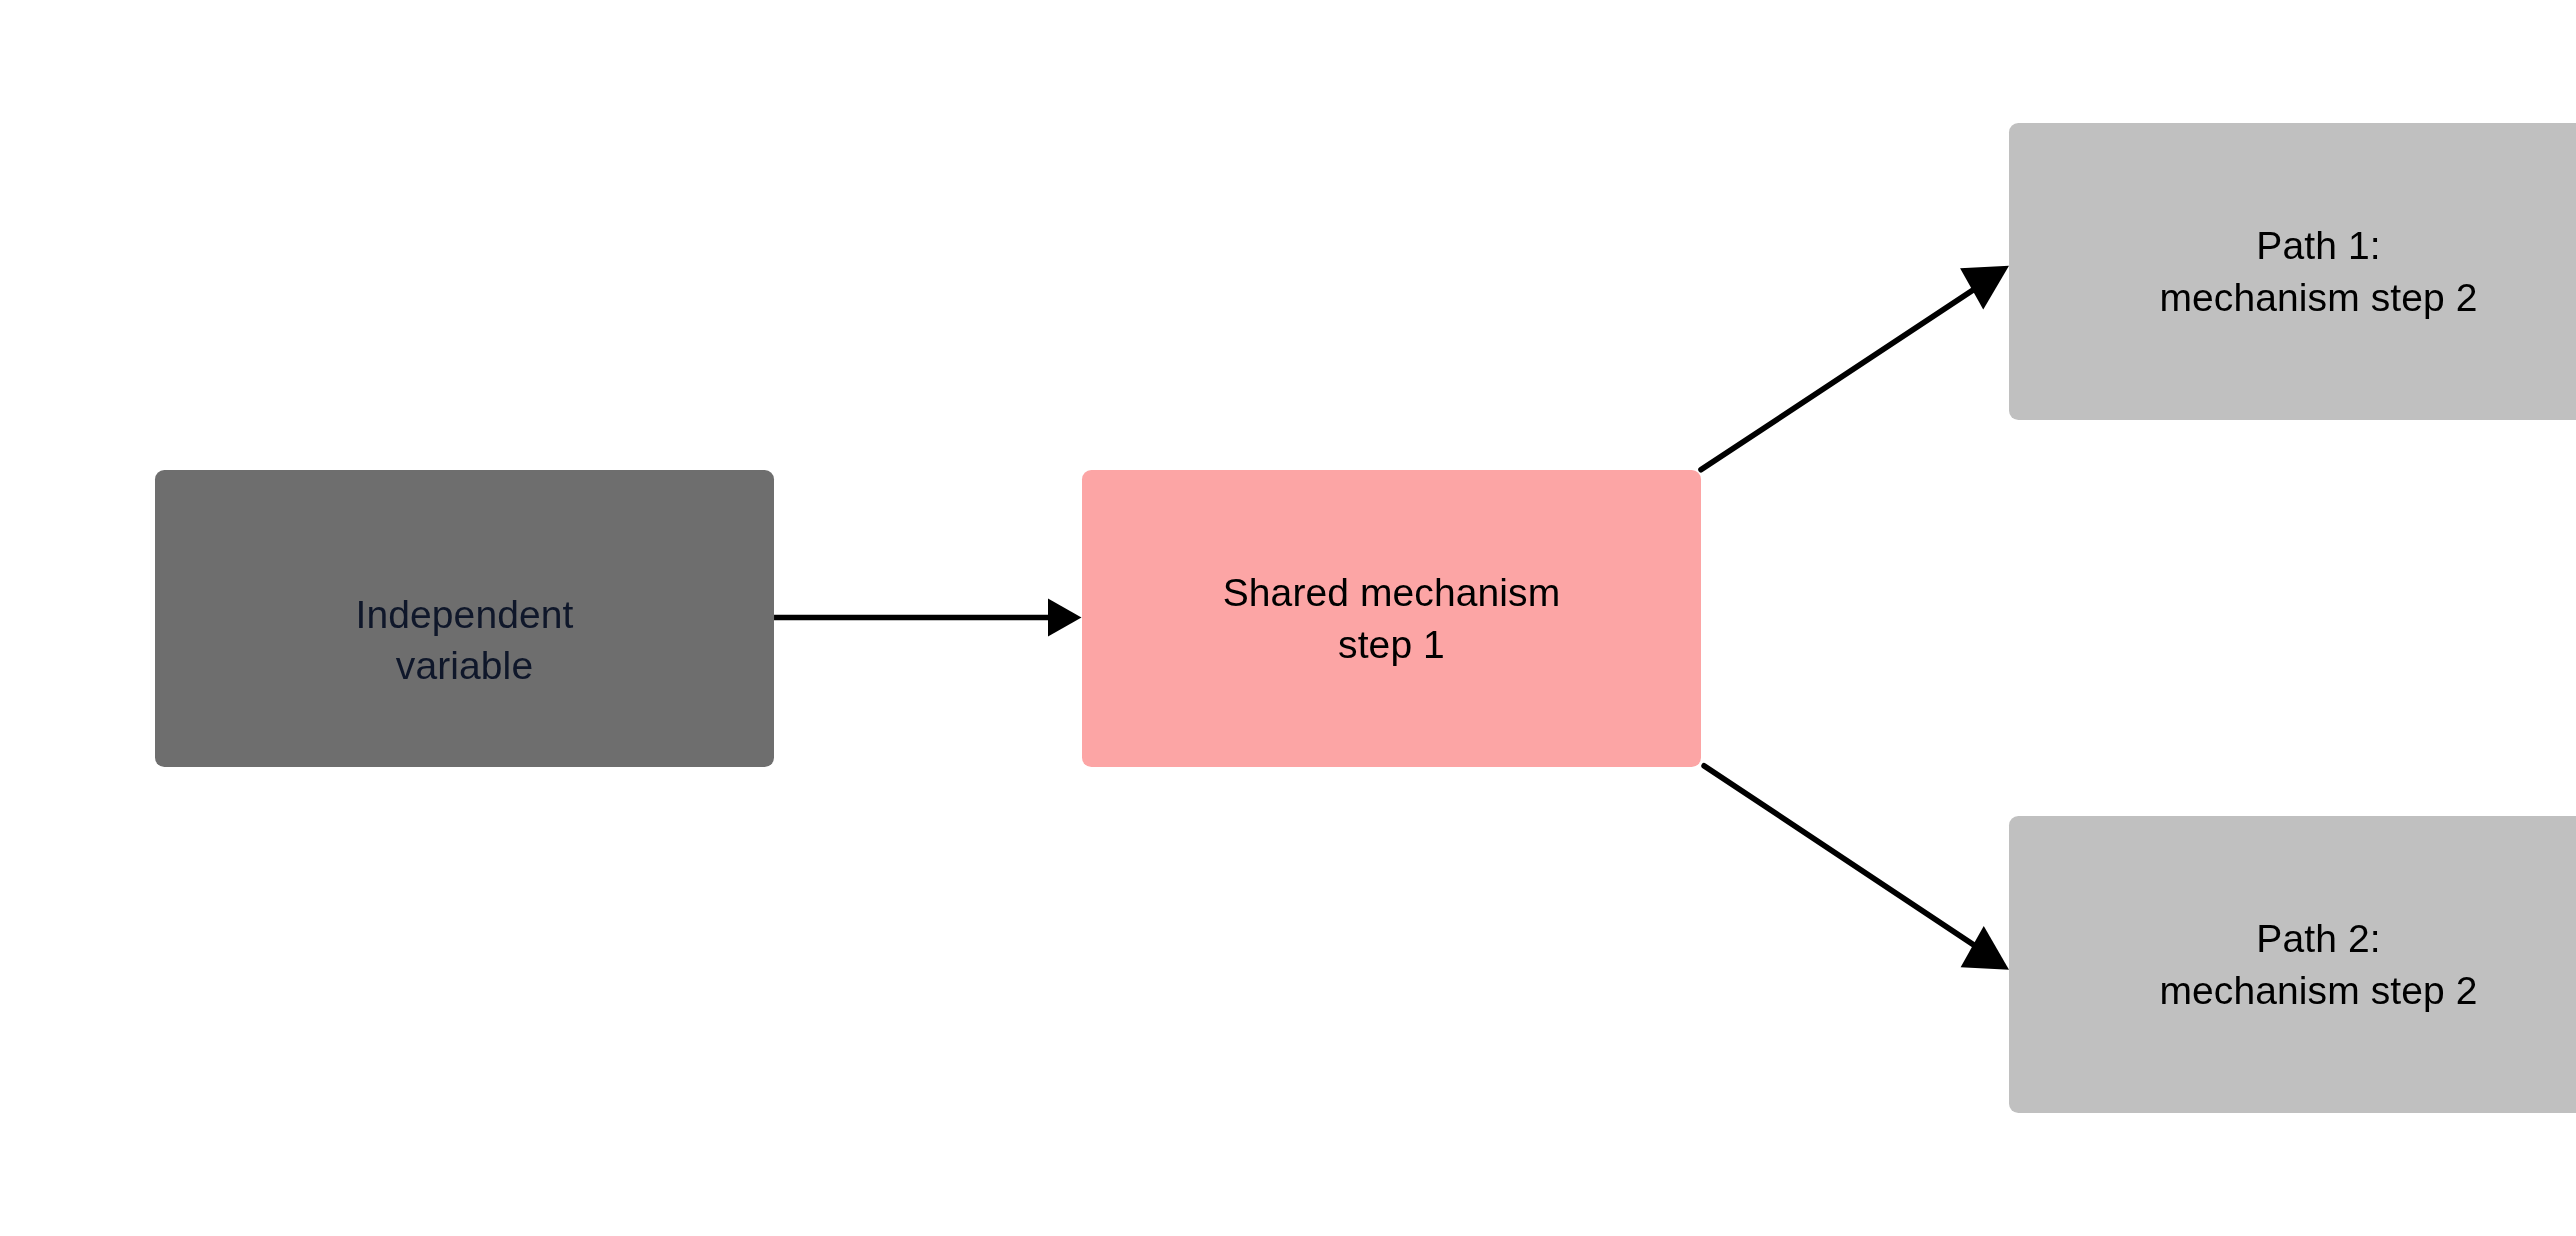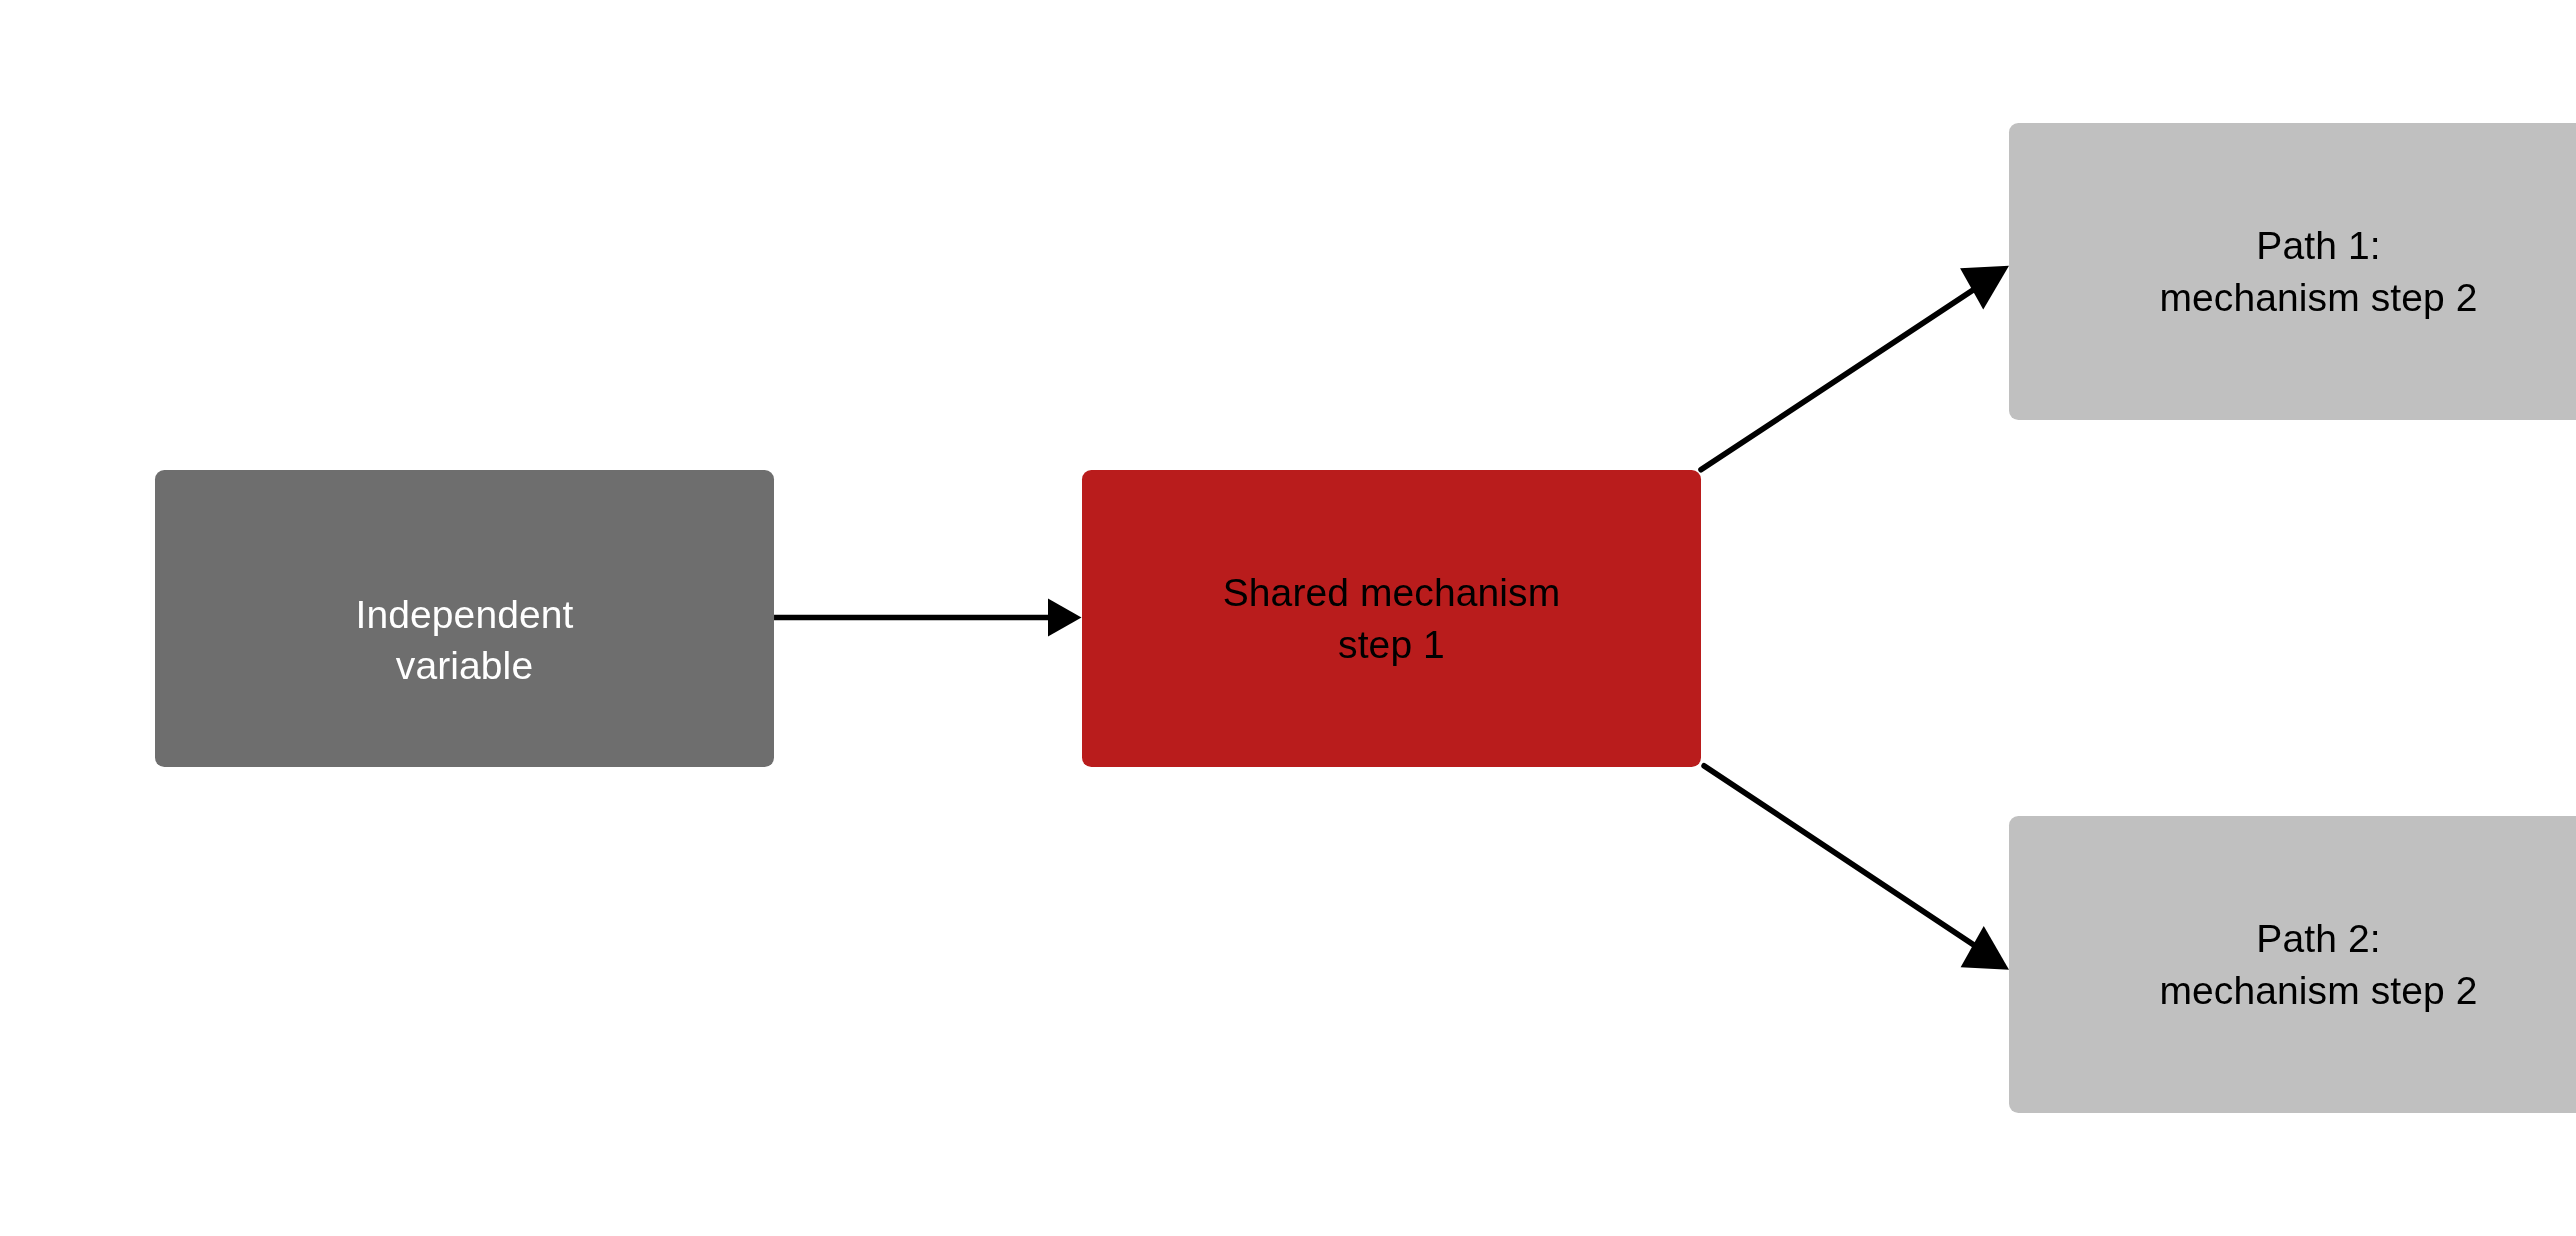--- a/index.html
+++ b/index.html
@@ -90,25 +90,25 @@
       <polygon points="5608,893 5584,801 5501,845" fill="#000000"></polygon>
     </g>
 
     <g>
       <line x1="5102" y1="1872" x2="5548" y2="1552" stroke="#000000" stroke-width="11" stroke-linecap="round"></line>
       <polygon points="5608,1505 5512,1502 5560,1585" fill="#000000"></polygon>
     </g>
   </svg>
 
   <div class="node" id="node-independent" style="background: rgb(110, 110, 110);">
-    <span class="node-label" style="color: #ffffff; margin-top: 43px;">Independent
+    <span class="node-label" style="color: #0f172a; margin-top: 43px;">Independent
 variable</span>
   </div>
 
-  <div class="node" id="node-shared" style="background: #b91c1c;">
+  <div class="node" id="node-shared" style="background: #fca5a5;">
     <span class="node-label" style="color: rgb(0, 0, 0);">Shared mechanism
 step 1</span>
   </div>
 
   <div class="node" id="node-path1" style="background: rgb(192, 192, 192);">
     <span class="node-label" style="color: rgb(0, 0, 0);">Path 1:
 mechanism step 2</span>
   </div>
 
   <div class="node" id="node-path2" style="background: rgb(192, 192, 192);">

